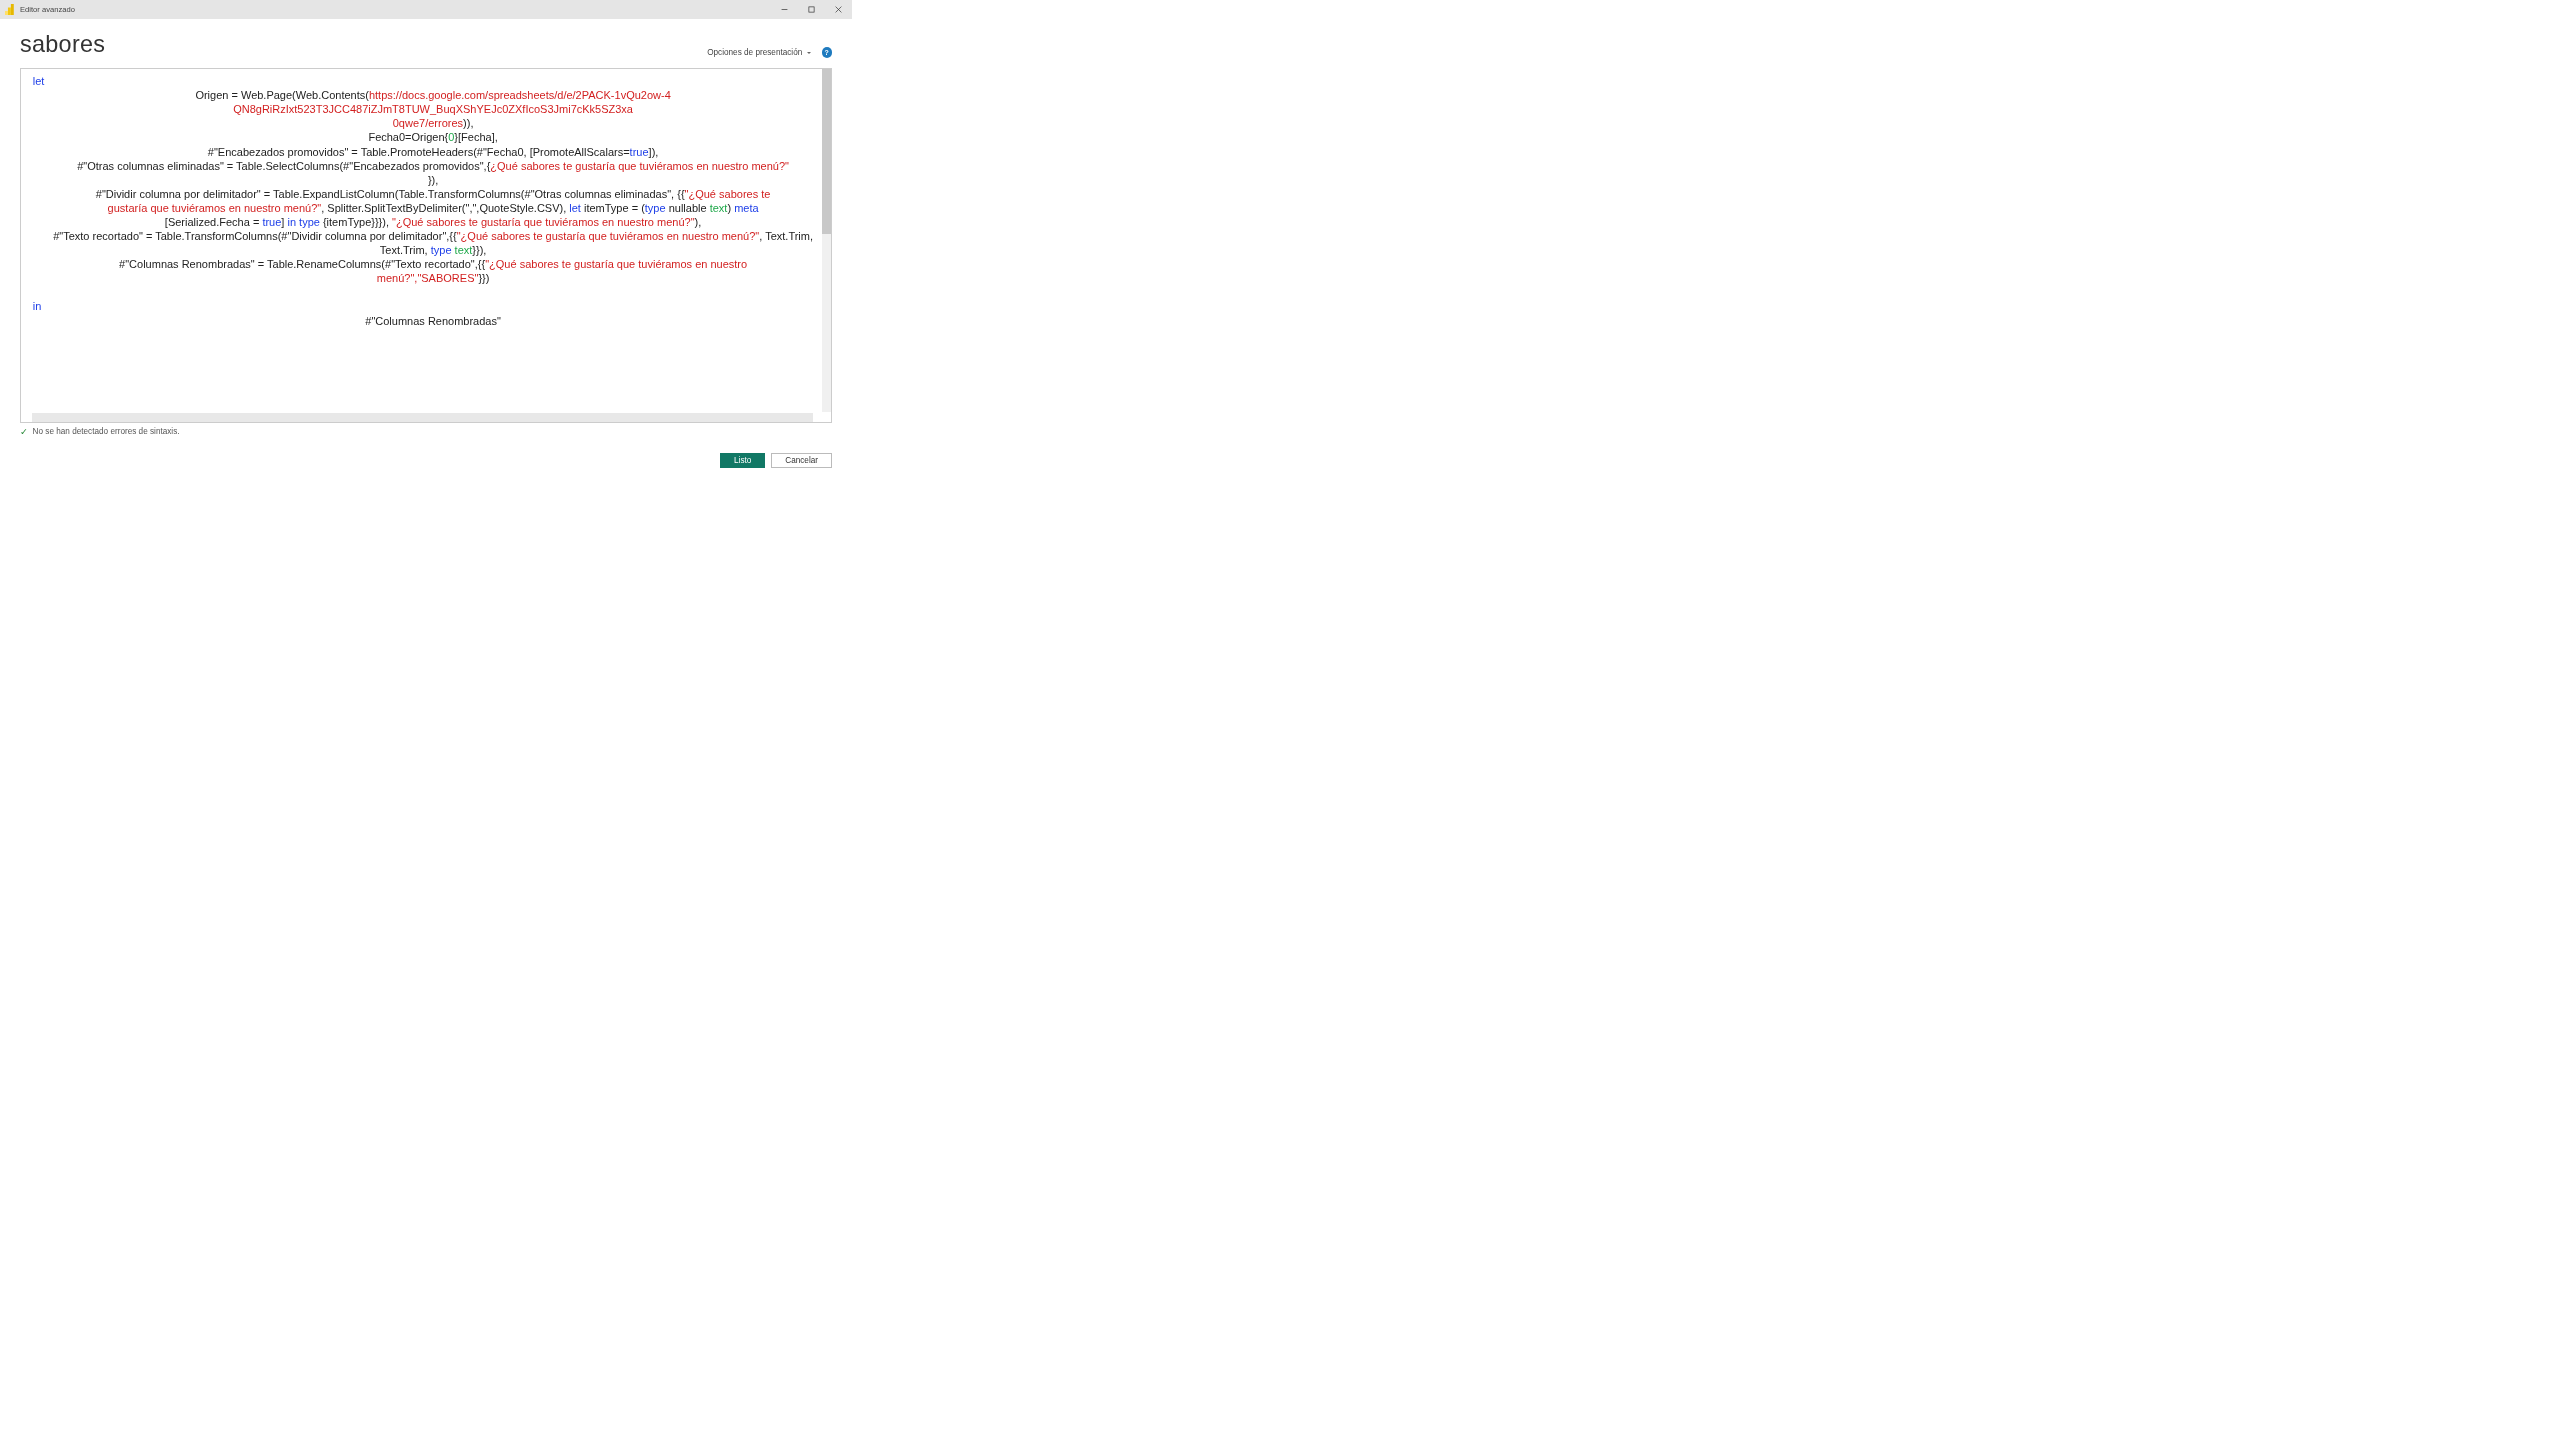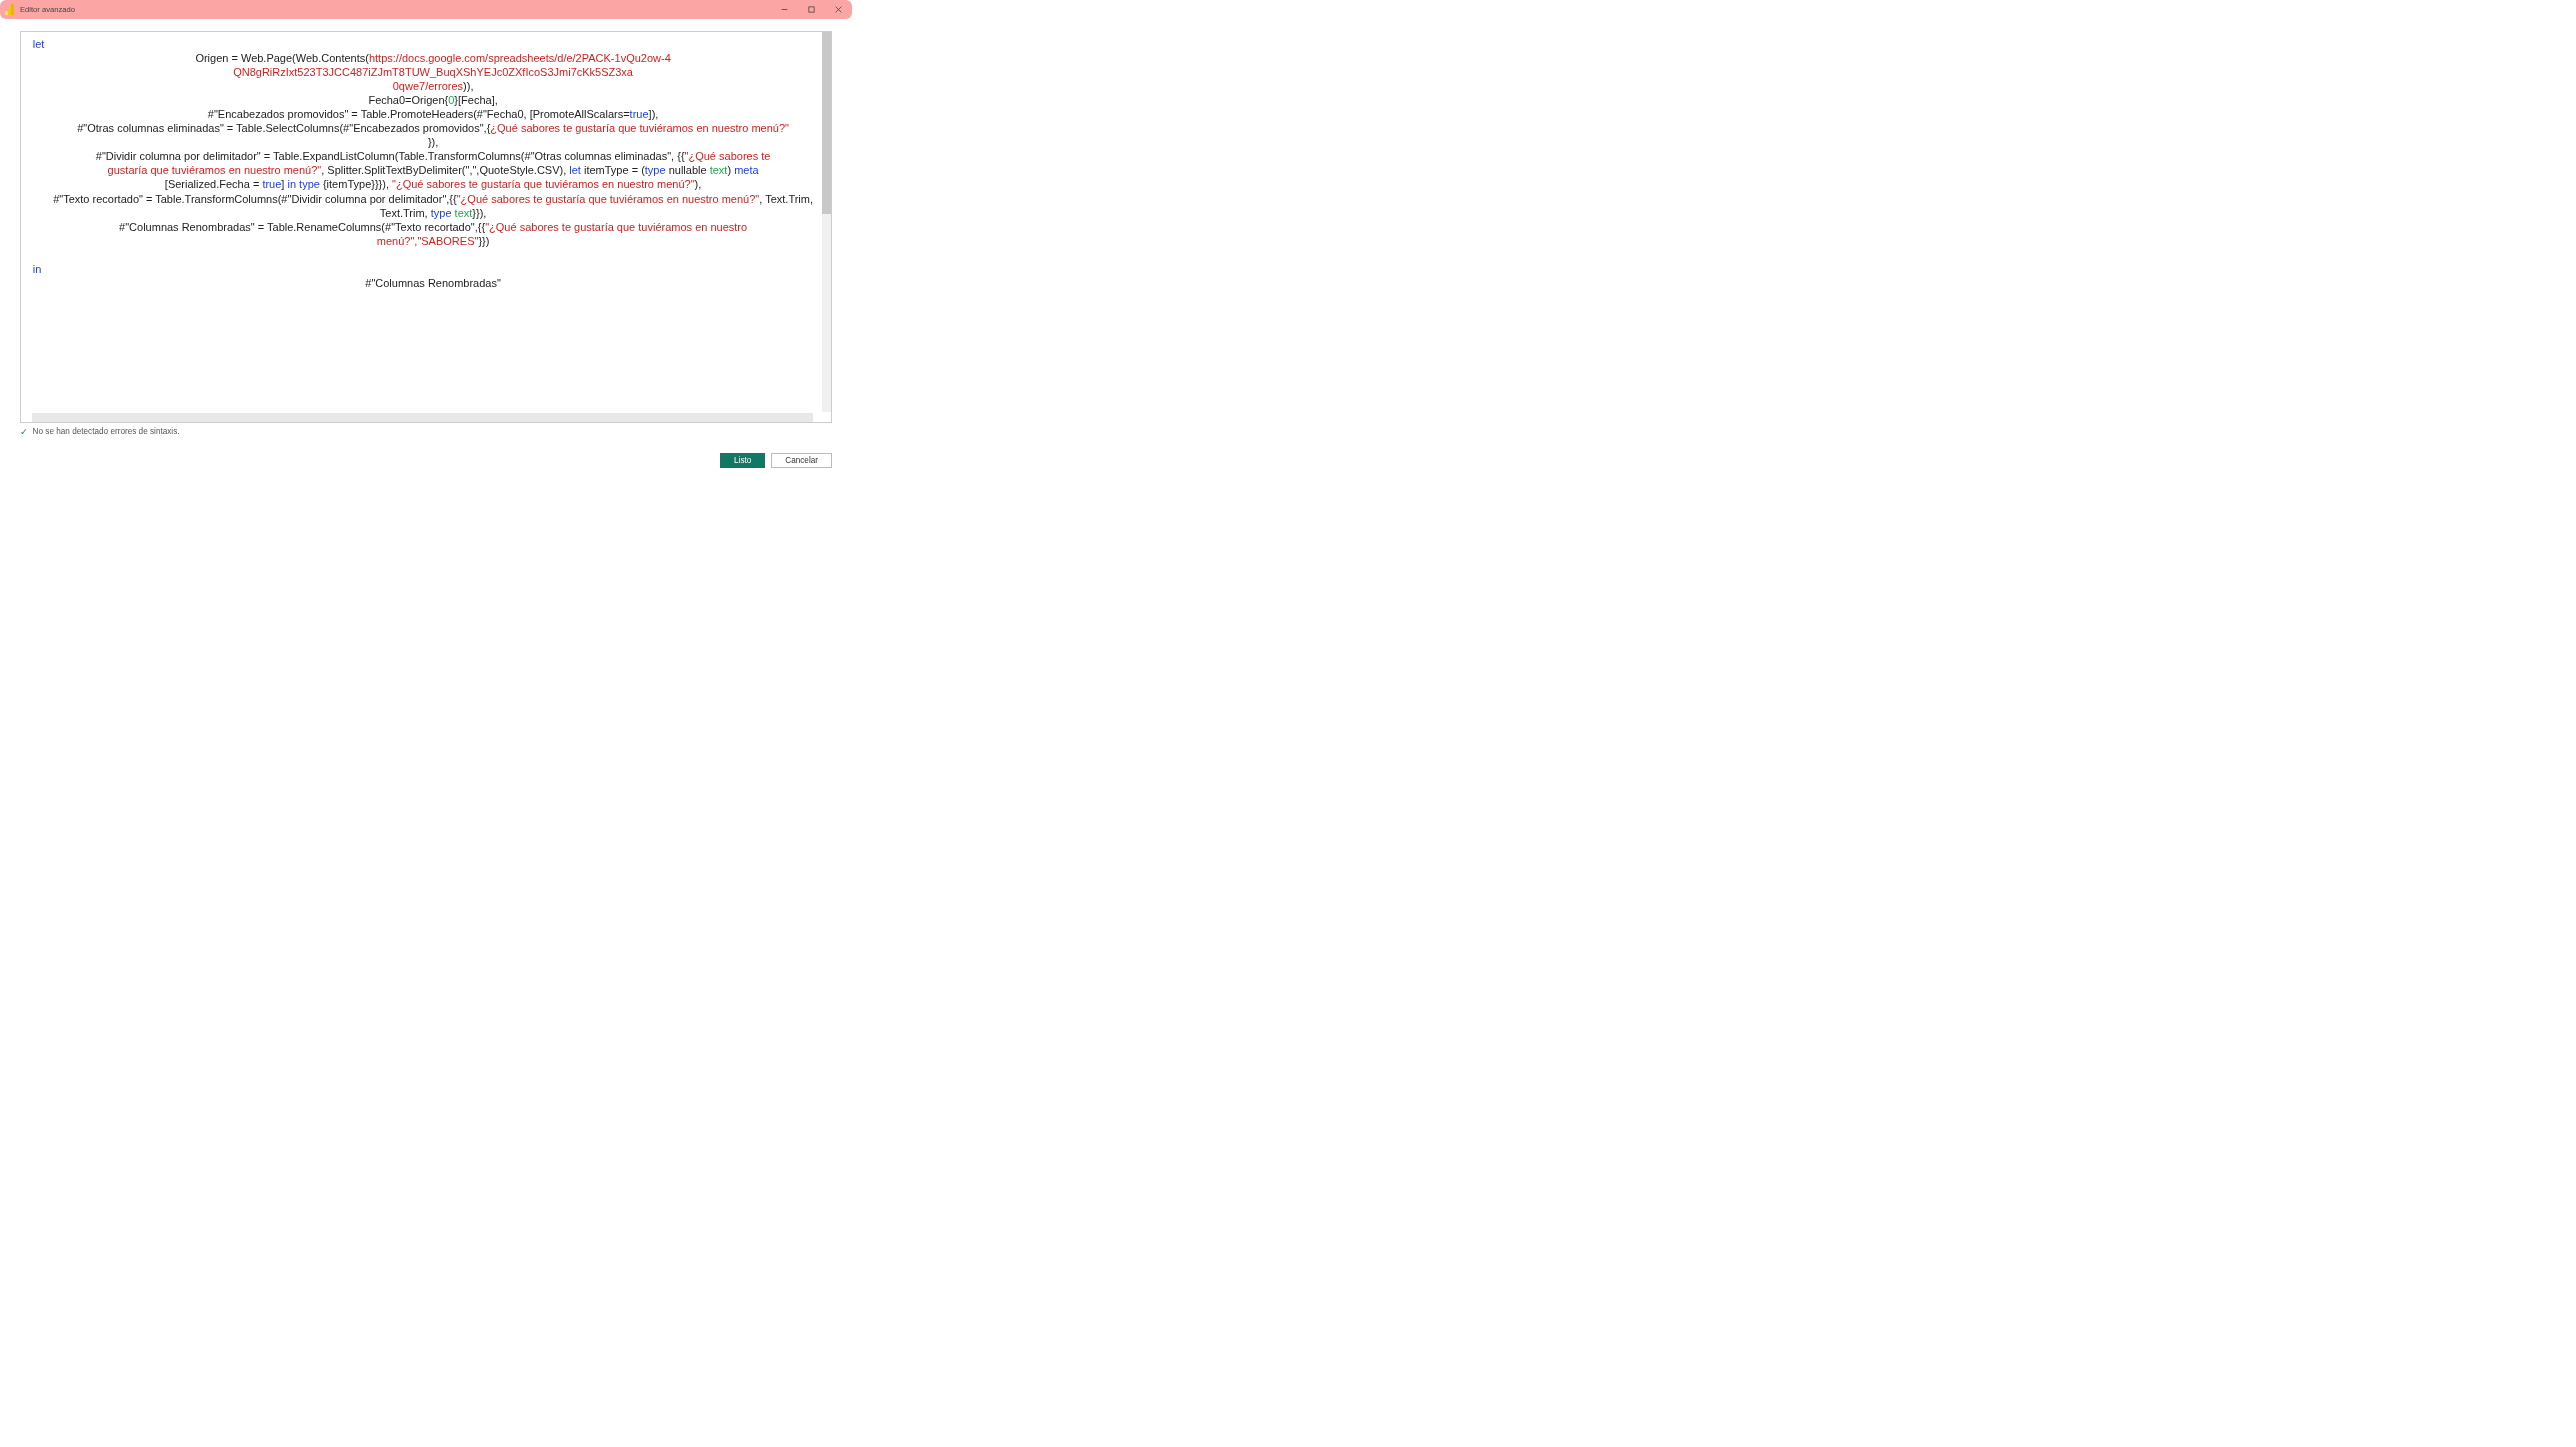--- a/index.html
+++ b/index.html
@@ -9,26 +9,25 @@
     }
     body {
       font-family: "Segoe UI", Tahoma, sans-serif;
       background: #fff;
       width: 852px;
       height: 479px;
       overflow: hidden;
     }
     .titlebar {
       height: 19.3px;
-      background: #fca5a5;
+      background: #e5e5e5;
       display: flex;
       align-items: center;
       padding: 0 4.7px;
       position: relative;
-      border-radius: 6px;
     }
     .titlebar-icon {
       width: 9.4px;
       height: 11.7px;
       margin-right: 5.9px;
       position: relative;
     }
     .titlebar-icon svg {
       display: block;
     }
@@ -227,20 +226,30 @@
     <div class="window-btn">
       <svg width="7" height="7" viewBox="0 0 12 12">
           <line x1="1" y1="1" x2="11" y2="11"></line>
           <line x1="11" y1="1" x2="1" y2="11"></line>
         </svg>
     </div>
   </div>
 </div>
 
 <div class="content-wrap">
+  <div class="header-row">
+    <div class="query-title">sabores</div>
+    <div class="header-right">
+      <div class="display-options">
+        <span>Opciones de presentación</span>
+        <span class="caret-down"></span>
+      </div>
+      <div class="help-icon">?</div>
+    </div>
+  </div>
 
   <div class="editor-box">
     <div class="code-area">
       <span class="code-line"><span class="kw-blue">let</span></span>
 
       <span class="code-line indent">
         <span>Origen = Web.Page(Web.Contents(</span><span class="lit-red">https://docs.google.com/spreadsheets/d/e/2PACK-1vQu2ow-4</span>
       </span>
       <span class="code-line indent">
         <span class="lit-red">QN8gRiRzIxt523T3JCC487iZJmT8TUW_BuqXShYEJc0ZXfIcoS3Jmi7cKk5SZ3xa</span>

